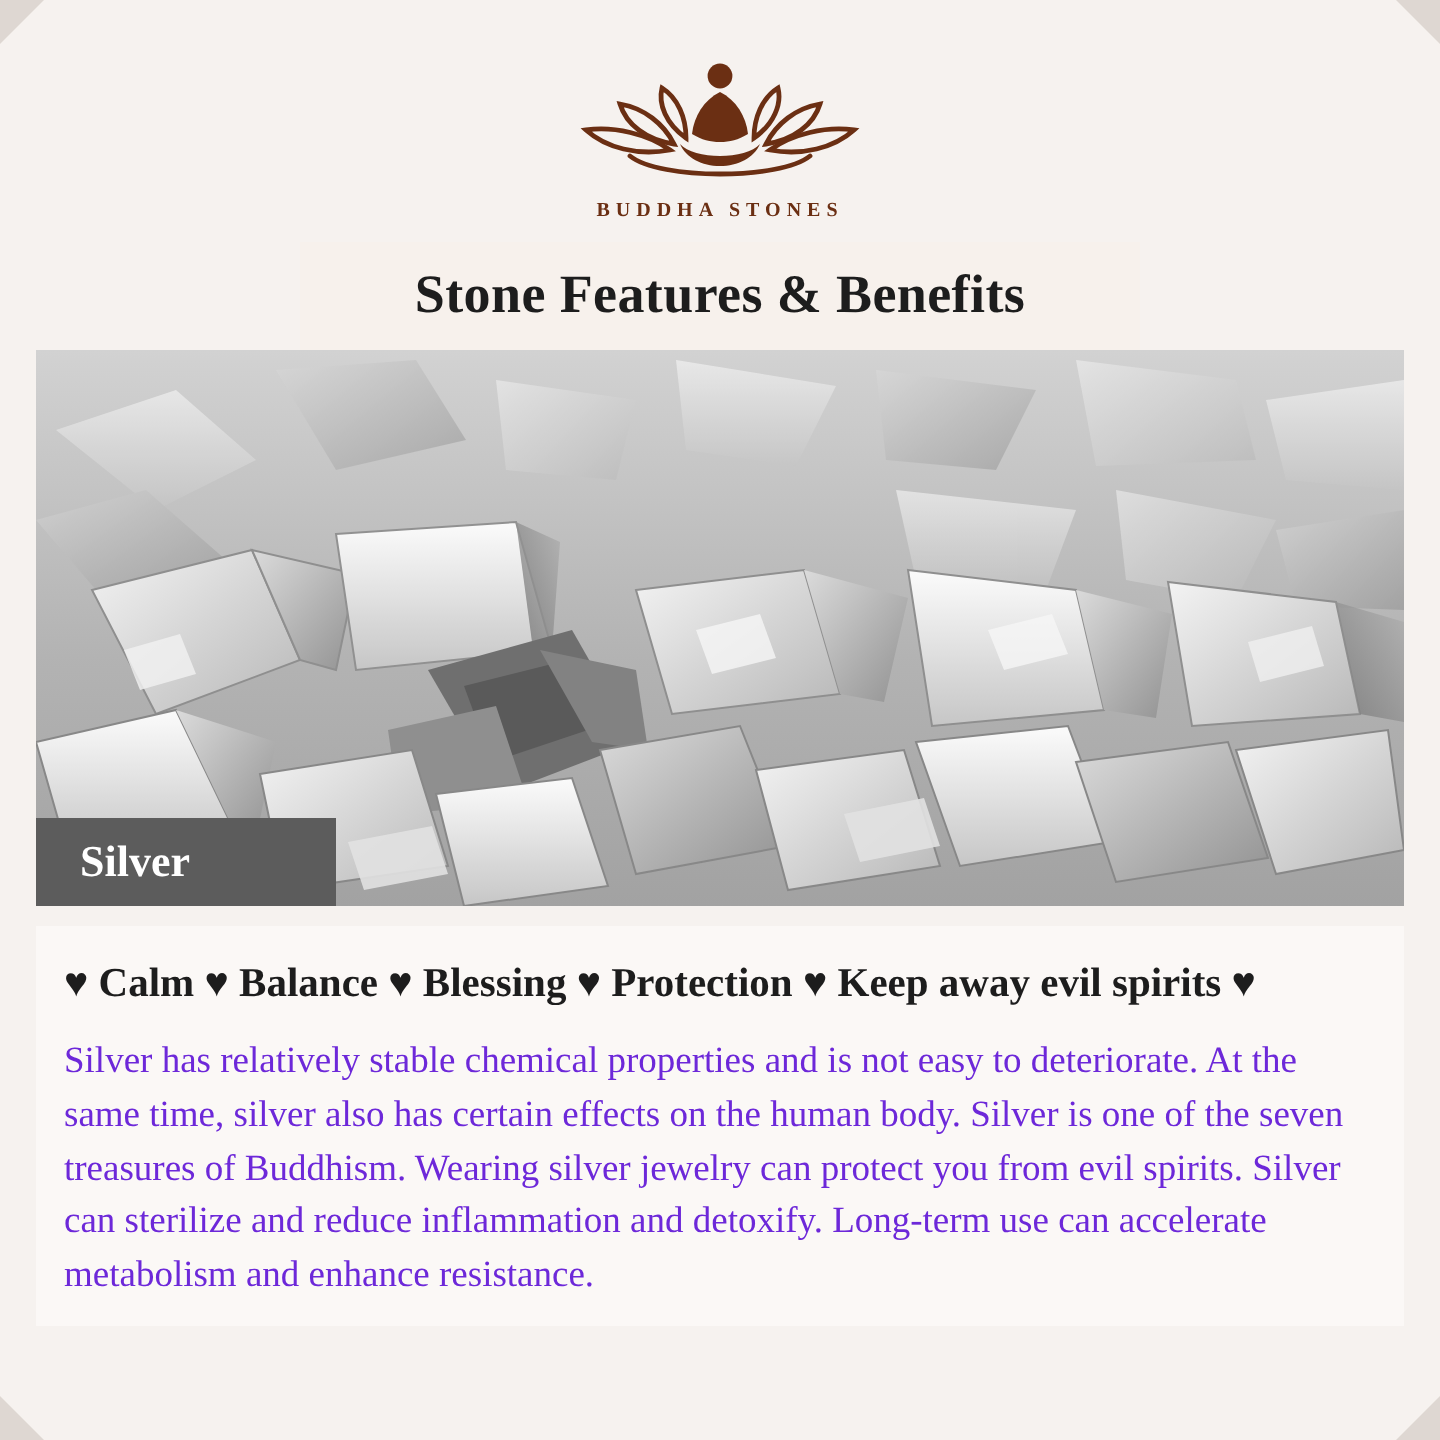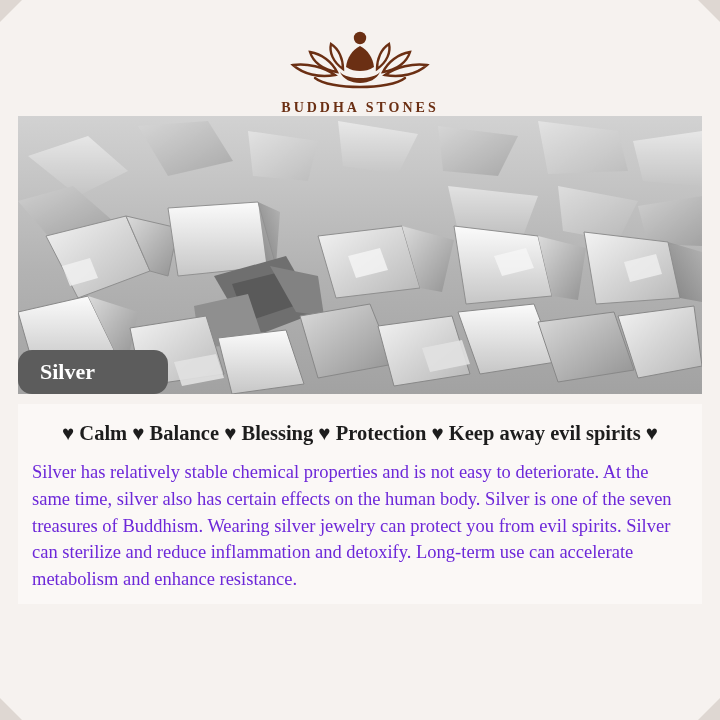--- a/index.html
+++ b/index.html
@@ -54,21 +54,21 @@
   .logo-block {
     padding-top: 22px;
     text-align: center;
   }
   .logo-mark {
     display: block;
     margin: 0 auto;
   }
   .brand-name {
     margin-top: 6px;
-    font-size: 14px;
+    font-size: 10px;
     letter-spacing: 3px;
     font-weight: bold;
     color: #6b2f13;
     font-family: "Liberation Serif", serif;
     text-align: center;
   }
 
   
   .title-bar {
     position: relative;
@@ -101,21 +101,20 @@
 
   .stone-label {
     position: absolute;
     left: 0;
     bottom: 0;
     width: 150px;
     height: 44px;
     background: #5c5c5c;
     display: flex;
     align-items: center;
-    border-radius: 14px;
   }
   .stone-label .stone-name {
     color: #ffffff;
     font-family: "Liberation Serif", serif;
     font-weight: bold;
     font-size: 22px;
     padding-left: 22px;
   }
 
   
@@ -124,21 +123,20 @@
     background: #fbf8f6;
     padding: 18px 14px 16px 14px;
     box-sizing: border-box;
     height: 200px;
   }
   .keywords {
     font-family: "Liberation Serif", serif;
     font-size: 20.5px;
     font-weight: bold;
     color: #1d1d1d;
-    text-align: center;
     margin-bottom: 14px;
     white-space: nowrap;
   }
   .description {
     font-family: "Liberation Serif", serif;
     font-size: 18.5px;
     line-height: 1.45;
     color: #6d28d9;
     text-align: left;
   }
@@ -173,20 +171,23 @@
           <path d="M50 53 C 34 56, 18 52, 8 43 C 22 41, 39 45, 50 53 Z"></path>
           <path d="M100 53 C 116 56, 132 52, 142 43 C 128 41, 111 45, 100 53 Z"></path>
 
           <path d="M30 56 C 45 68, 105 68, 120 56"></path>
         </g>
       </svg>
     </span>
     <div class="brand-name">BUDDHA STONES</div>
   </div>
 
+  <div class="title-bar">
+    <span class="title-text">Stone Features &amp; Benefits</span>
+  </div>
 
   <div class="hero">
     <div class="rocks">
       <svg width="684" height="278" viewBox="0 0 684 278" preserveAspectRatio="none" xmlns="http://www.w3.org/2000/svg">
         <defs>
           <linearGradient id="bg" x1="0" y1="0" x2="0" y2="1">
             <stop offset="0%" stop-color="#cfd2d4"></stop>
             <stop offset="55%" stop-color="#b0b4b6"></stop>
             <stop offset="100%" stop-color="#9fa3a5"></stop>
           </linearGradient>

